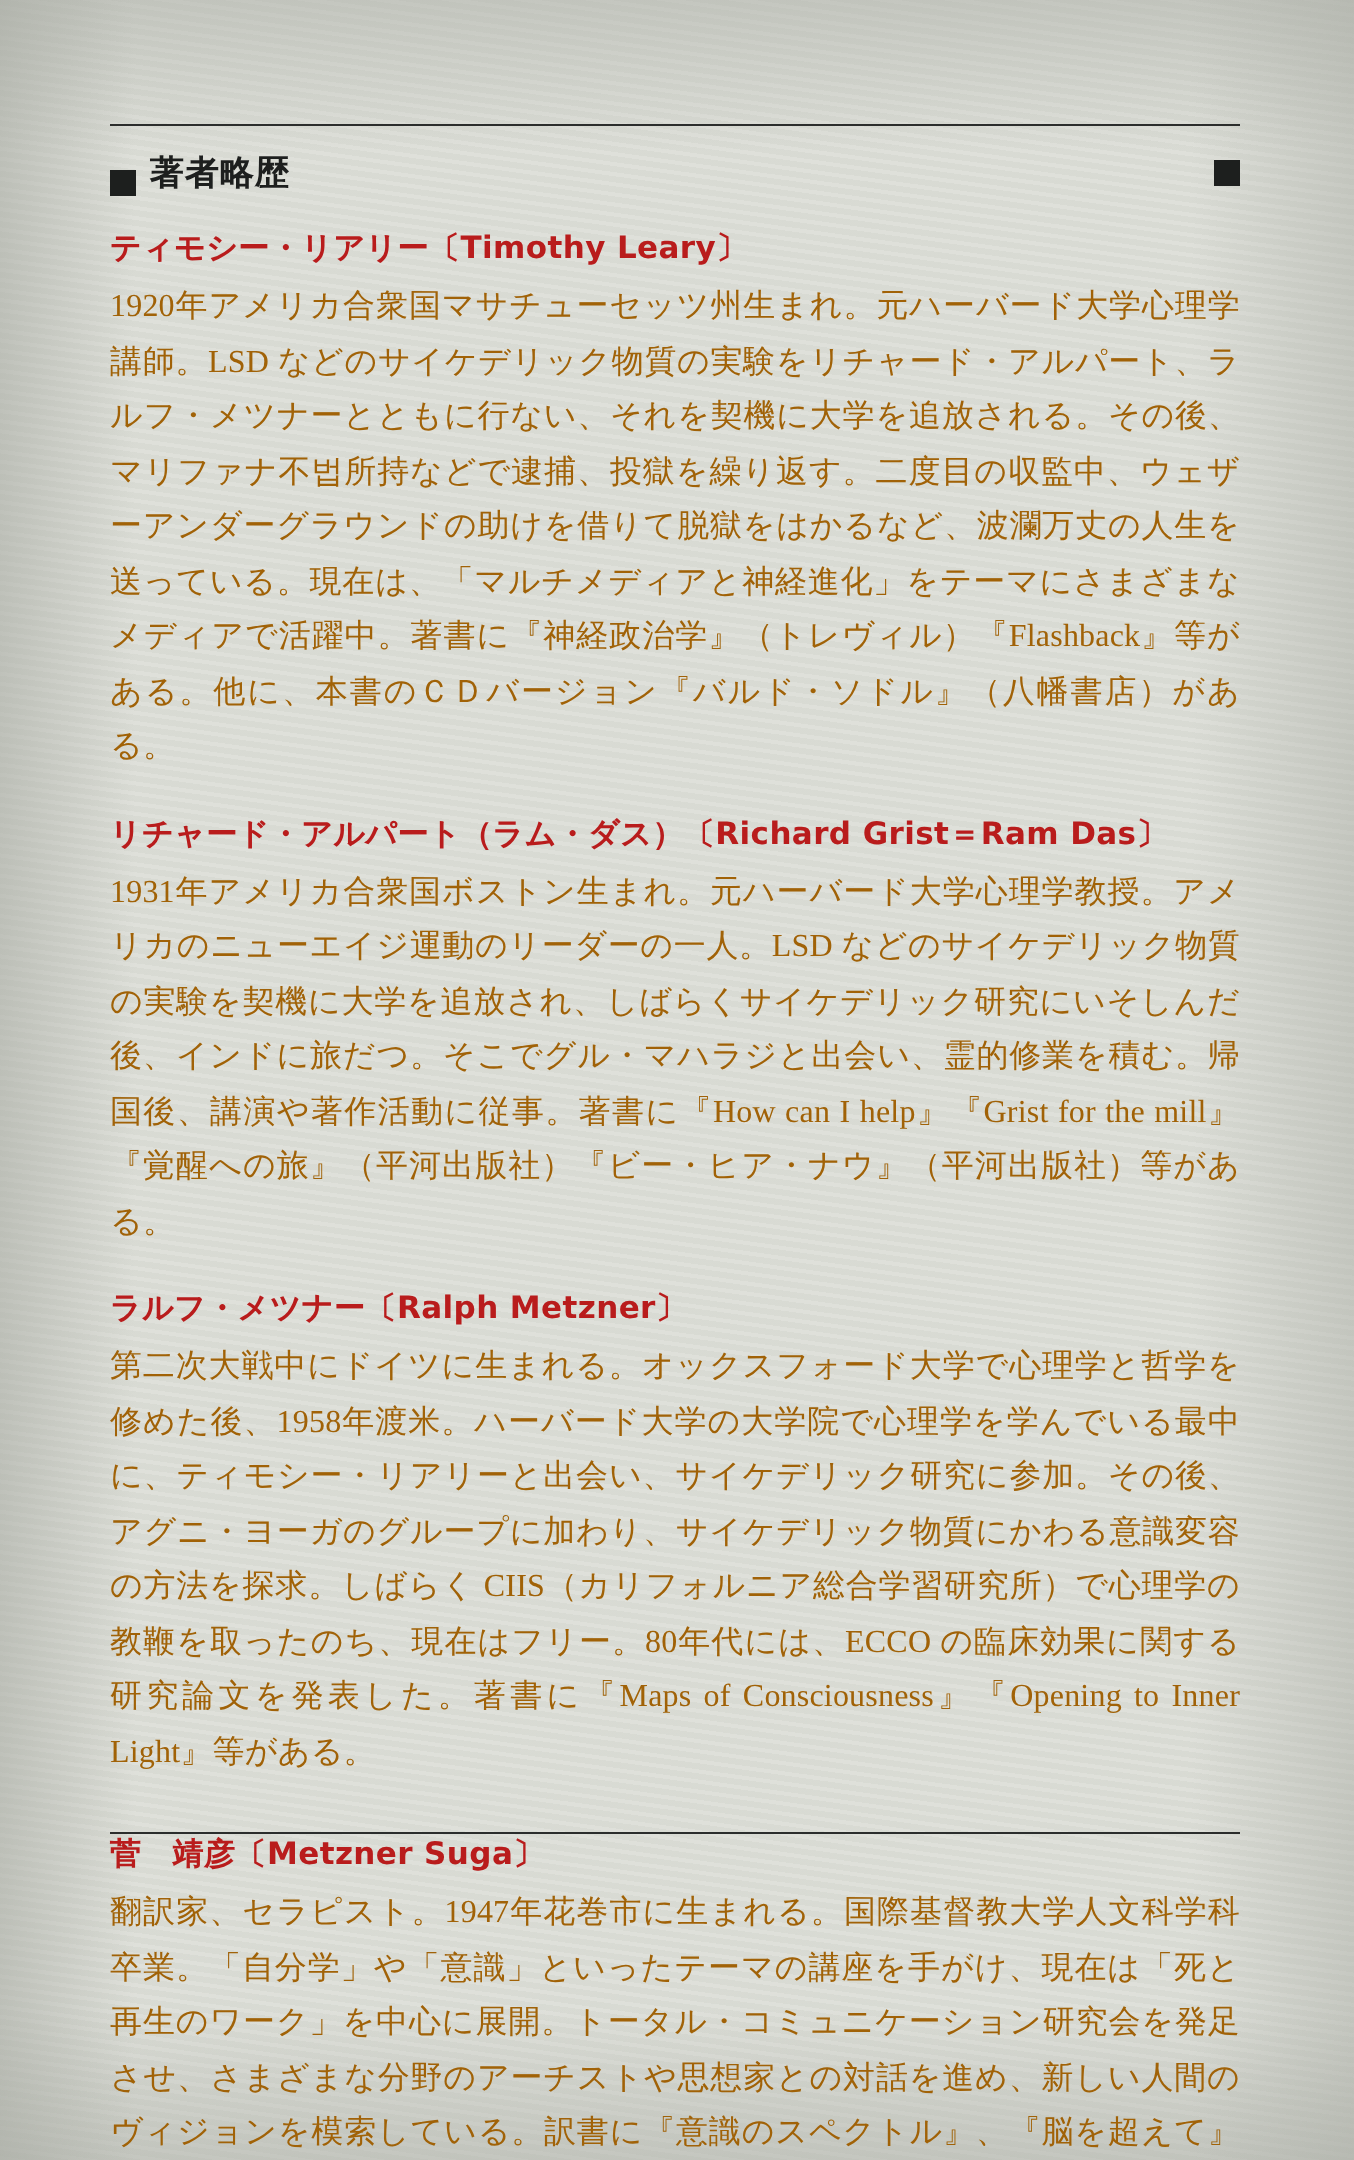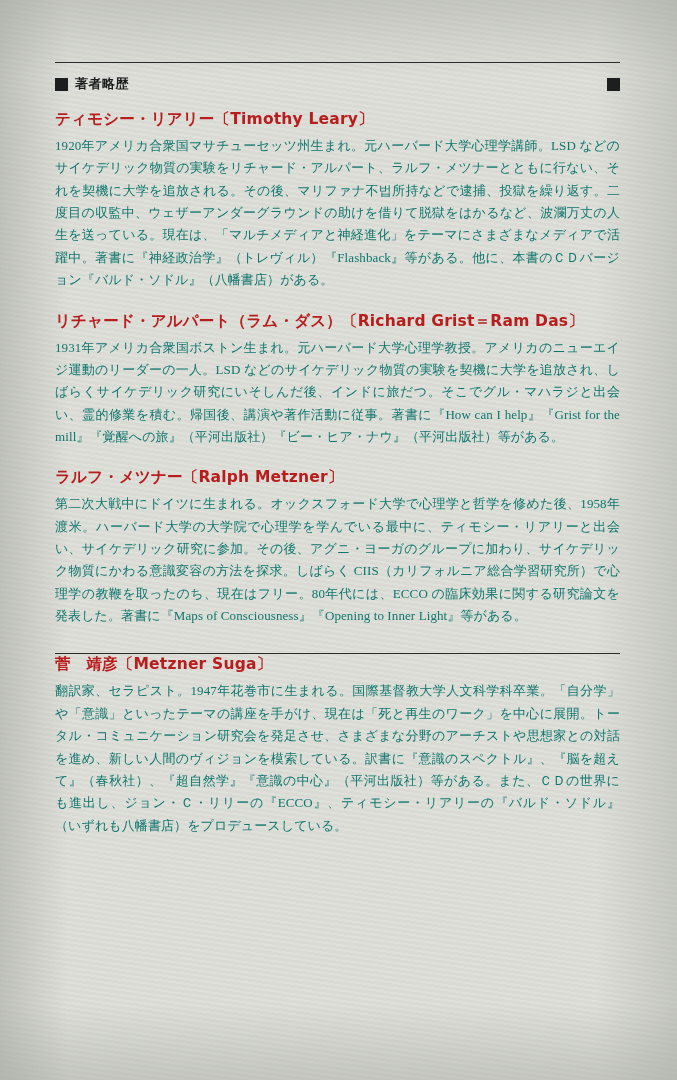--- a/index.html
+++ b/index.html
@@ -42,24 +42,24 @@
   }
   .section-head {
     display: flex;
     align-items: center;
     justify-content: space-between;
     margin-top: 12px;
     margin-bottom: 16px;
   }
   .section-title {
     display: flex;
-    align-items: center;
+    align-items: flex-end;
     font-family: "DejaVu Sans", "Liberation Sans", sans-serif;
     font-weight: bold;
-    font-size: 13px;
+    font-size: 17px;
     letter-spacing: 0.5px;
     color: #1d1f1e;
   }
   .sq {
     display: inline-block;
     width: 13px;
     height: 13px;
     background: #1d1f1e;
     margin-right: 7px;
   }
@@ -73,23 +73,23 @@
   }
   .entry-name {
     font-family: "DejaVu Sans", "Liberation Sans", sans-serif;
     font-weight: bold;
     font-size: 15.5px;
     color: #b91c1c;
     margin-bottom: 5px;
     letter-spacing: 0.2px;
   }
   .entry-body {
-    font-size: 13px;
+    font-size: 16px;
     line-height: 1.72;
-    color: #0f766e;
+    color: #a16207;
     text-align: justify;
     text-justify: inter-character;
     letter-spacing: 0.1px;
   }
   .section2 {
     margin-top: 26px;
   }
   .section2 .rule {
     margin-top: 4px;
   }

